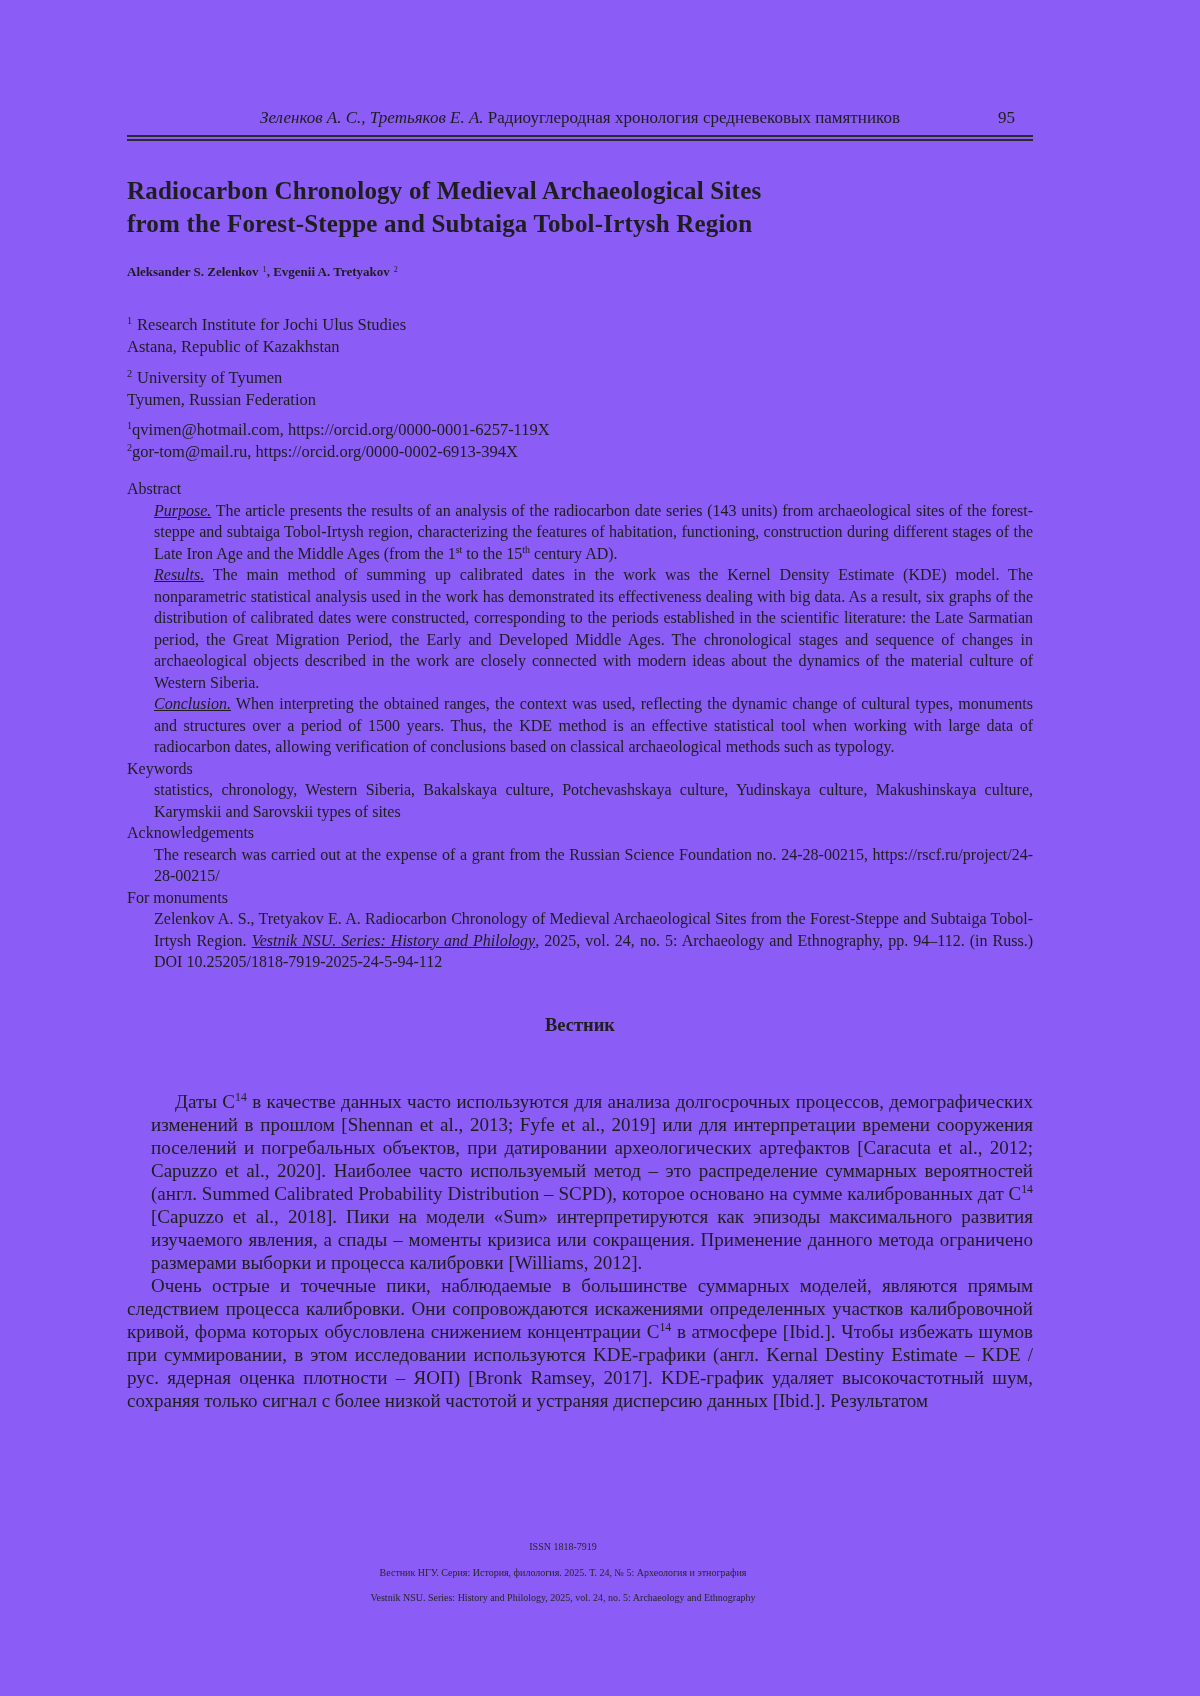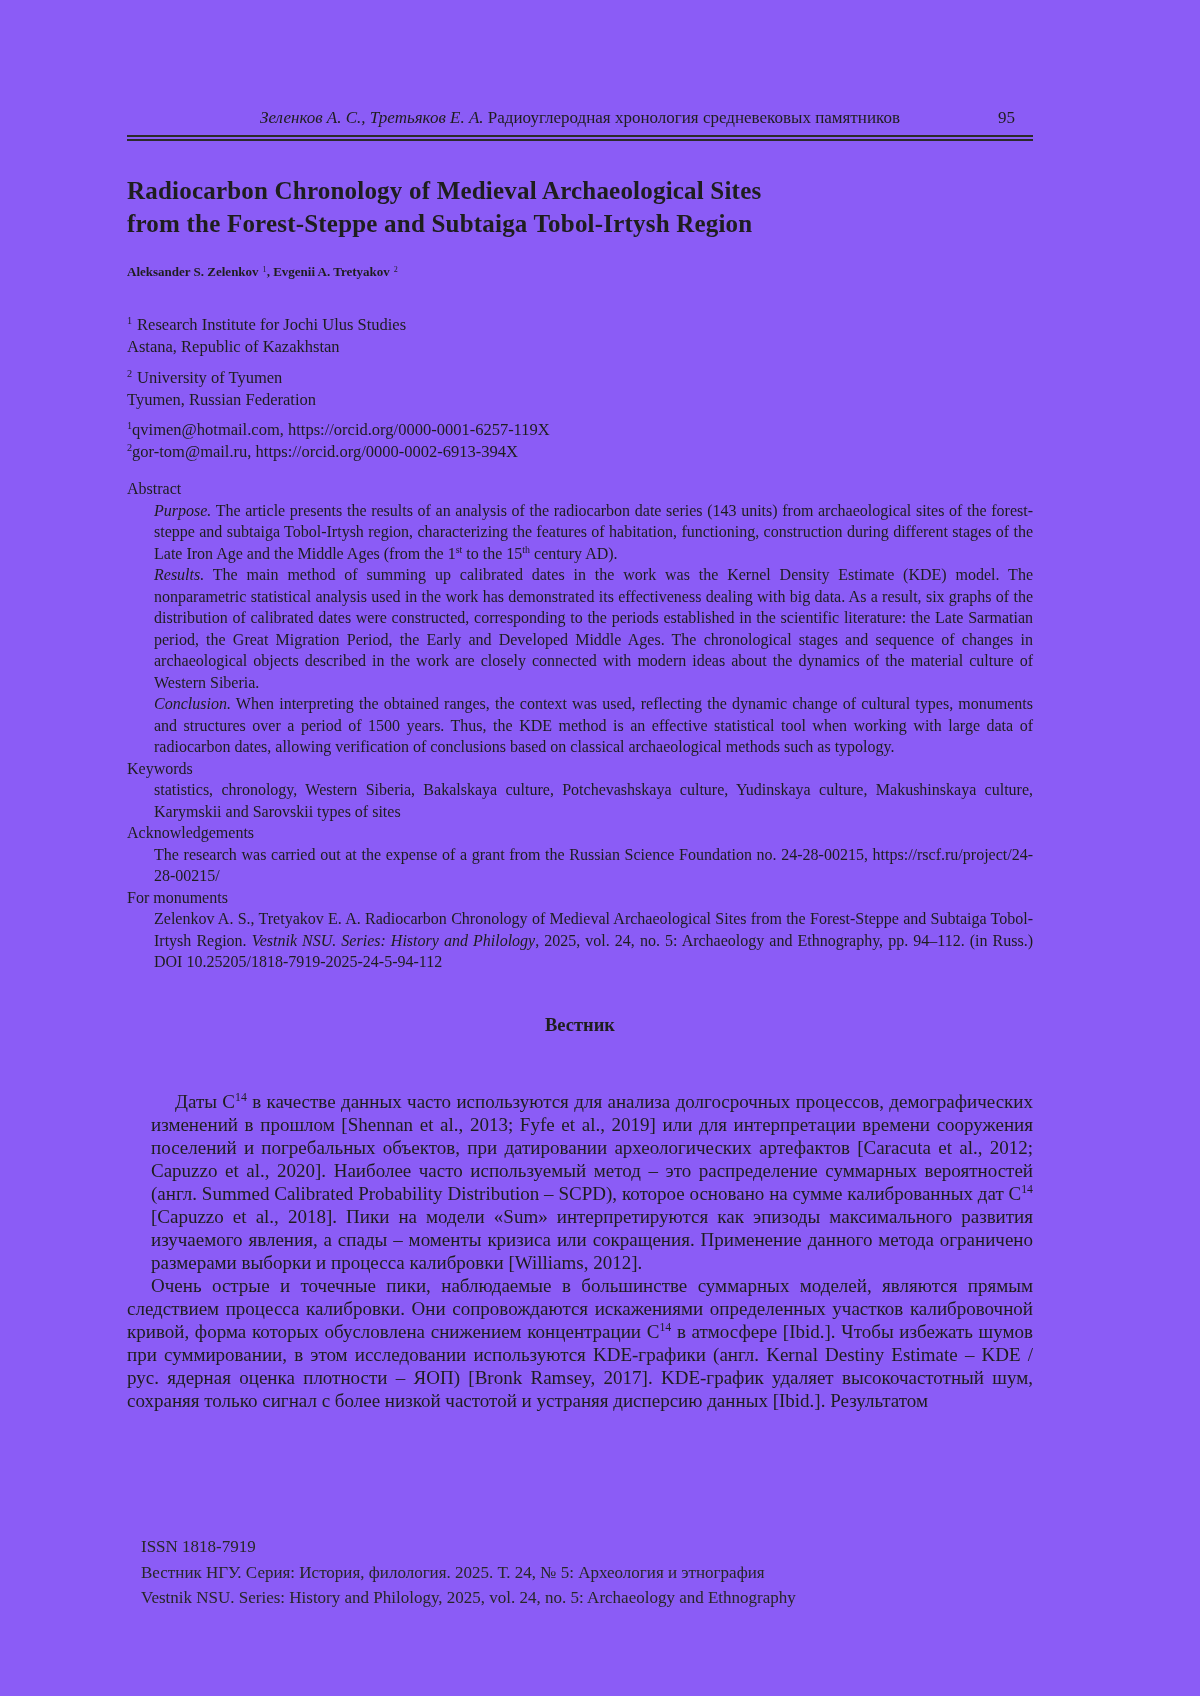--- a/index.html
+++ b/index.html
@@ -70,45 +70,45 @@
     line-height: 21.5px;
   }
   .sec-label.first { margin-top: 15px; }
   .abs-block {
     margin: 0 0 0 27px;
     font-size: 16px;
     line-height: 21.5px;
     text-align: justify;
   }
   .abs-block p { margin: 0; }
-  .ital { font-style: italic; }
+  .ital { font-style: italic; text-decoration: underline; }
   
   .section-heading {
     margin: 41px 0 0 0;
     text-align: center;
     font-size: 18.5px;
     line-height: 22px;
     font-weight: bold;
   }
   .body-par {
     margin: 0;
     font-size: 19px;
     line-height: 23px;
     text-align: justify;
     text-indent: 24px;
   }
   .body-par.first { margin-top: 54px; margin-left: 24px; }
   
   .footer {
     position: absolute;
-    left: 141px;
+    left: 112px;
     top: 1534px;
     width: 902px;
-    text-align: left;
-    font-size: 17px;
+    text-align: center;
+    font-size: 10px;
     line-height: 25.5px;
     color: #272727;
   }
 </style>
 </head>
 <body>
 
 <div class="page">
   <div class="content">
 

